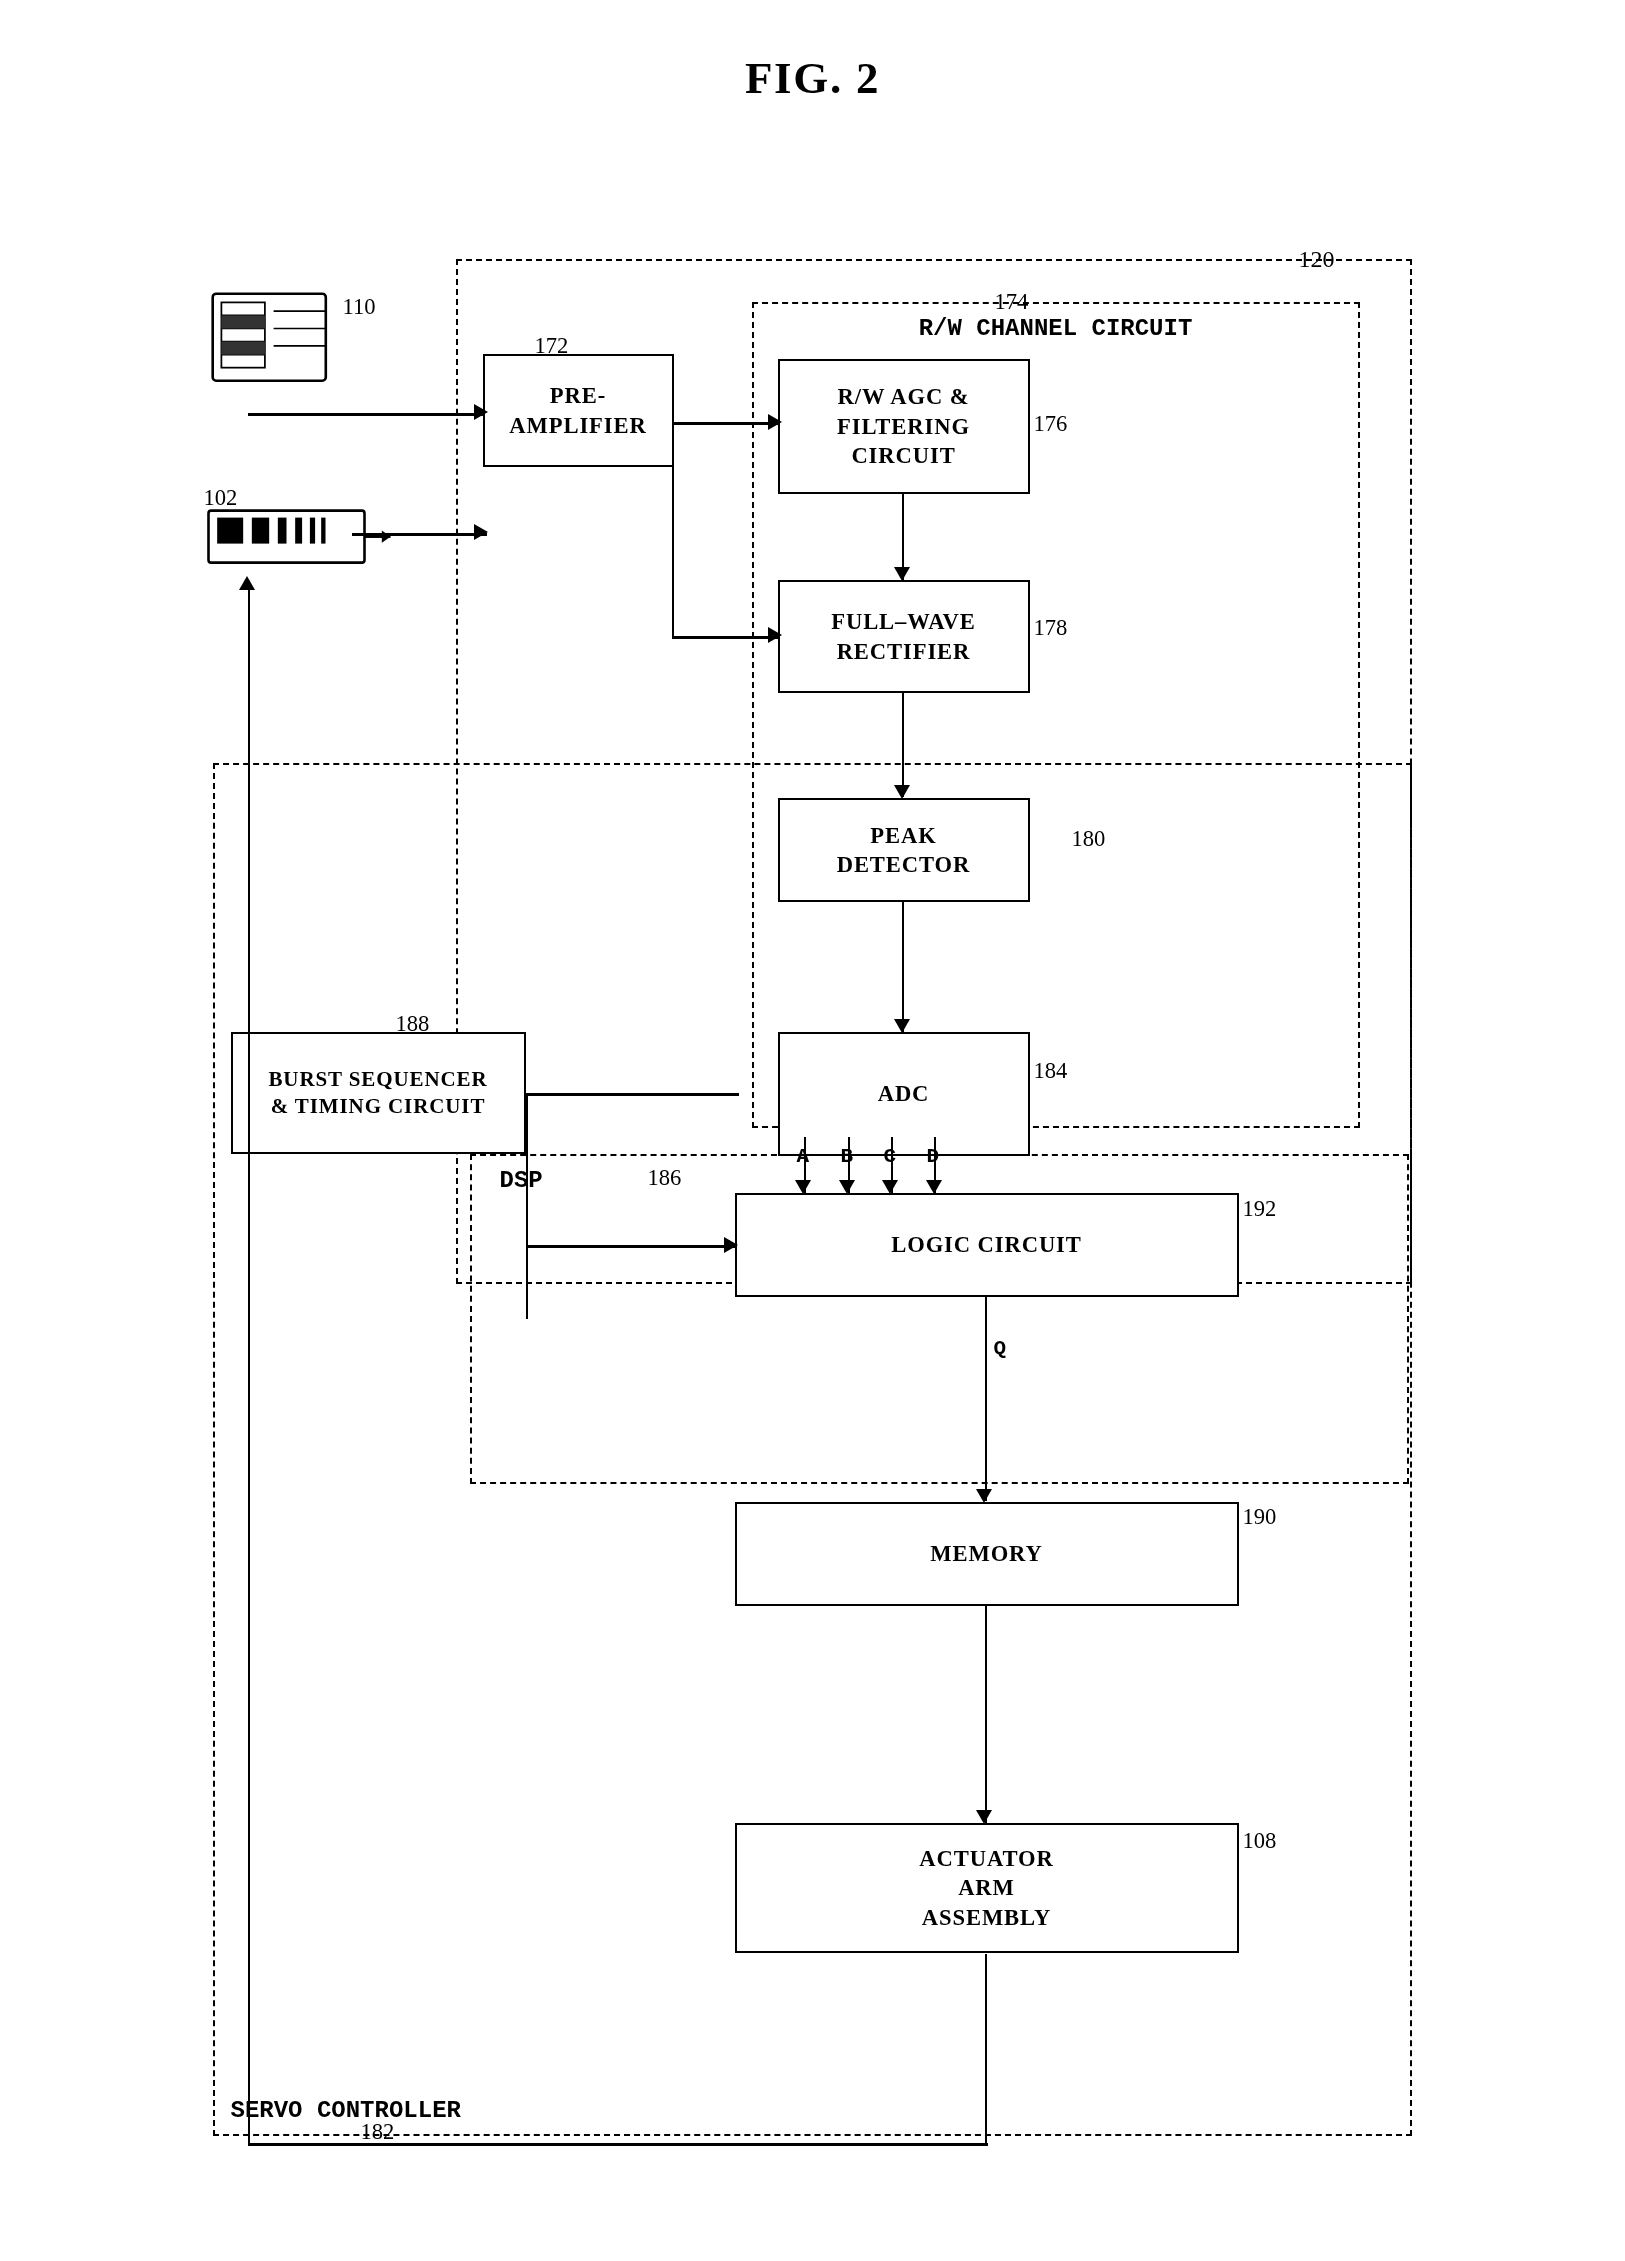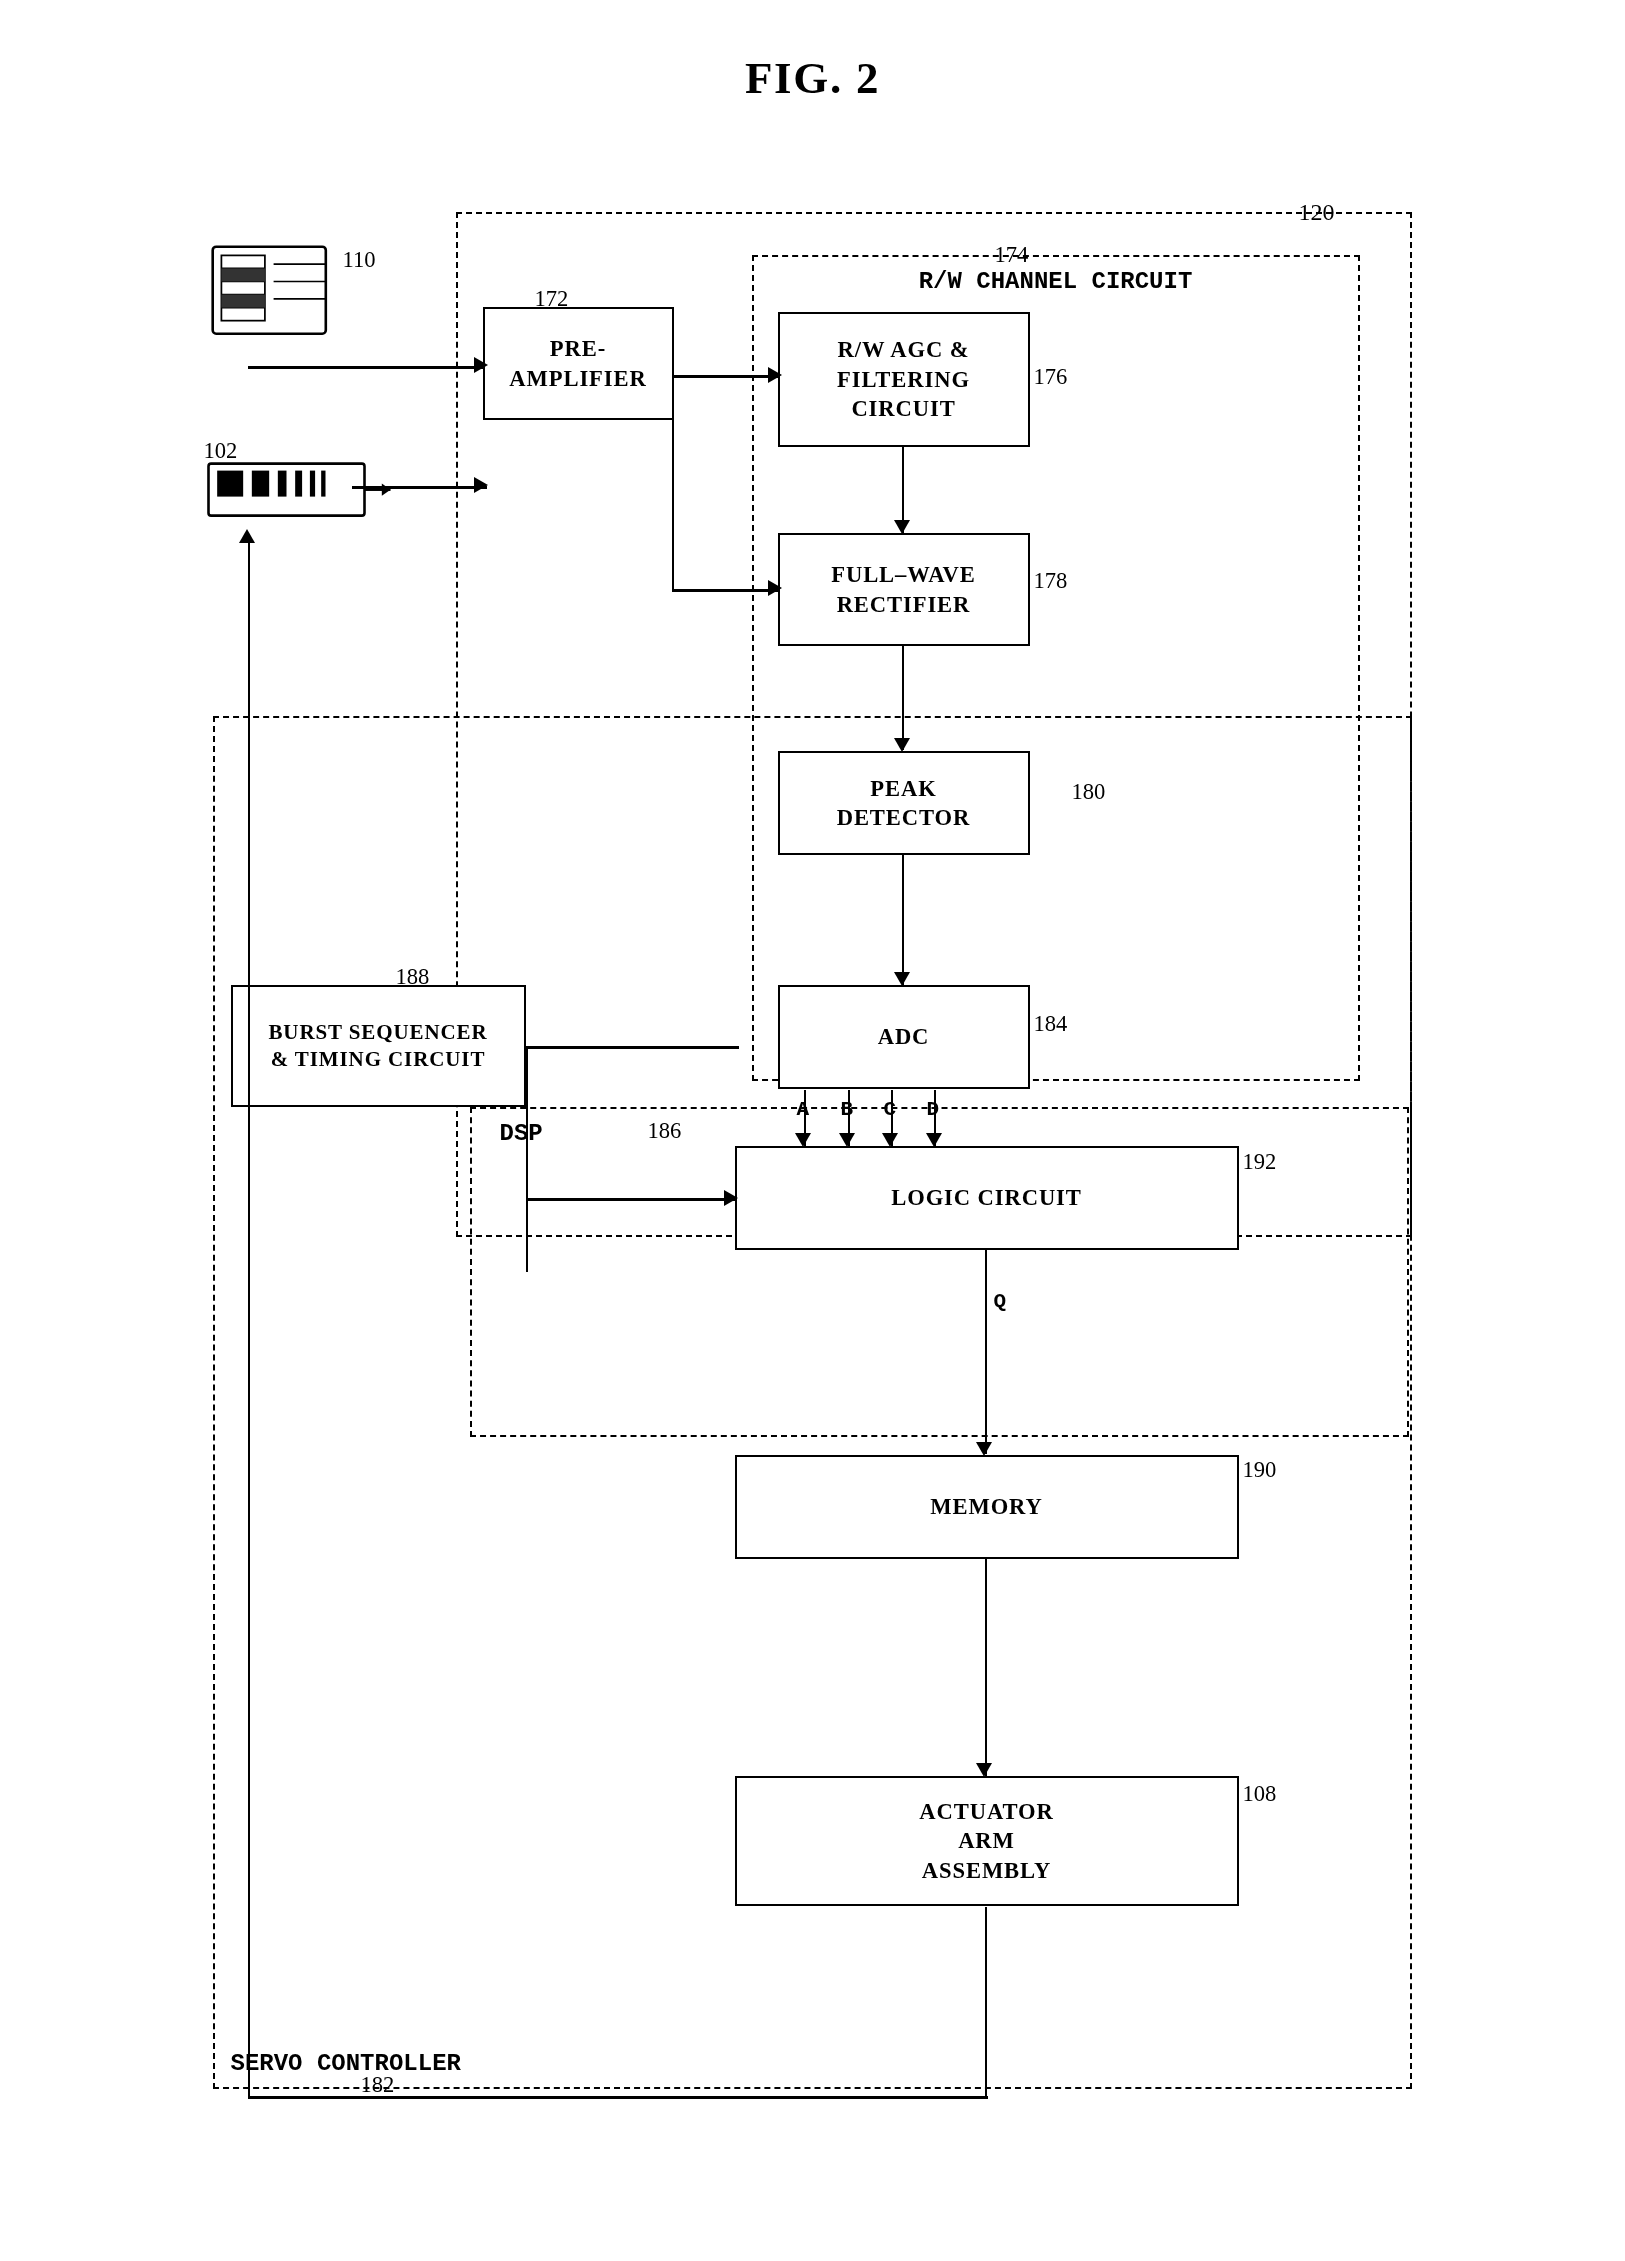--- a/index.html
+++ b/index.html
@@ -10,21 +10,21 @@
       min-height: 2261px;
       display: flex;
       flex-direction: column;
       align-items: center;
       padding: 52px 35px;
     }
     .page-title {
       font-size: 45px;
       font-weight: bold;
       letter-spacing: 1.7px;
-      margin-bottom: 21px;
+      margin-bottom: 68px;
       align-self: center;
     }
     .diagram-container {
       position: relative;
       width: 1304px;
       height: 2042px;
     }
     
     .box {
       position: absolute;
@@ -169,21 +169,21 @@
 RECTIFIER</span>
   </div>
   <div class="ref" style="left:873px; top:443px;">178</div>
 
   <div class="box" style="left:617px; top:626px; width:252px; height:104px;">
     <span style="white-space:pre-line;">PEAK
 DETECTOR</span>
   </div>
   <div class="ref" style="left:873px; top:654px;margin-left:38px;">180</div>
 
-  <div class="box" style="left:617px; top:860px; width:252px; height:104px;">
+  <div class="box" style="left:617px; top:860px; width:252px; height:124px;">
     <span style="white-space:pre-line;">ADC</span>
   </div>
   <div class="ref" style="left:873px; top:886px;">184</div>
 
   <div class="box" style="left:70px; top:860px; width:295px; height:122px; font-size:21px;">
     <span style="white-space:pre-line;">BURST SEQUENCER
 &amp; TIMING CIRCUIT</span>
   </div>
   <div class="ref" style="left:235px; top:839px;">188</div>
 

